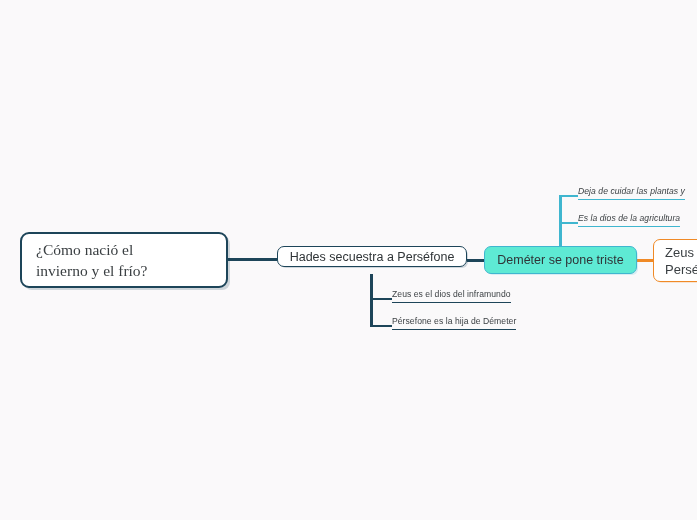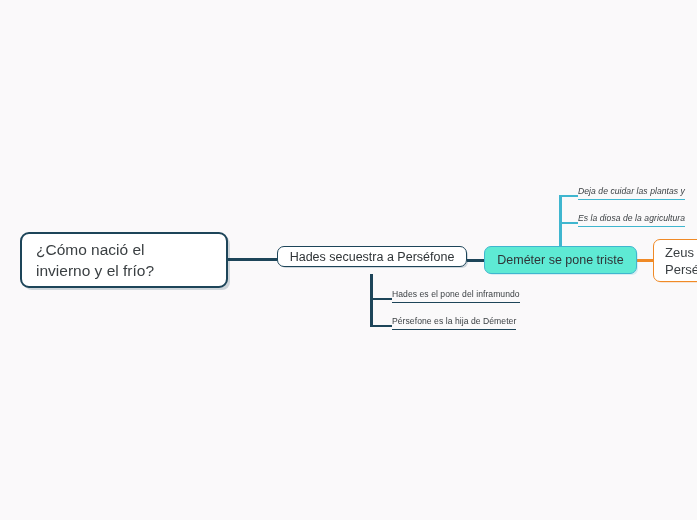--- a/index.html
+++ b/index.html
@@ -40,20 +40,21 @@
     height: 56px;
     border: 2px solid #1d4559;
     border-radius: 9px;
     box-shadow: 3px 3px 0 -1px #1d455933;
     font-size: 15.5px;
     line-height: 21px;
     padding: 0 14px;
     justify-content: flex-start;
     text-align: left;
     color: #3a3f42;
+    font-family: Liberation Serif, serif;
   }
 
   
   #node-hades {
     left: 277px;
     top: 246px;
     width: 190px;
     height: 21px;
     border: 1.6px solid #1d4559;
     box-shadow: 2px 2px 0 -1px #1d455930;
@@ -179,21 +180,21 @@
   <div class="node" id="node-root">¿Cómo nació el
 invierno y el frío?</div>
 
   <div class="node" id="node-hades">Hades secuestra a Perséfone</div>
 
   <div class="node" id="node-demeter">Deméter se pone triste</div>
 
   <div class="node" id="node-zeus">Zeus o
 Perséf</div>
 
-  <div class="leaf leaf-navy" id="leaf-hades-dios">Hades es el pone del inframundo</div>
+  <div class="leaf leaf-navy" id="leaf-hades-dios">Zeus es el dios del inframundo</div>
 
   <div class="leaf leaf-navy" id="leaf-persefone-hija">Pérsefone es la hija de Démeter</div>
 
   <div class="leaf leaf-teal" id="leaf-deja-plantas">Deja de cuidar las plantas y</div>
 
-  <div class="leaf leaf-teal" id="leaf-diosa-agri">Es la diosa de la agricultura</div>
+  <div class="leaf leaf-teal" id="leaf-diosa-agri">Es la dios de la agricultura</div>
 
 </div>
 
 </body></html>

